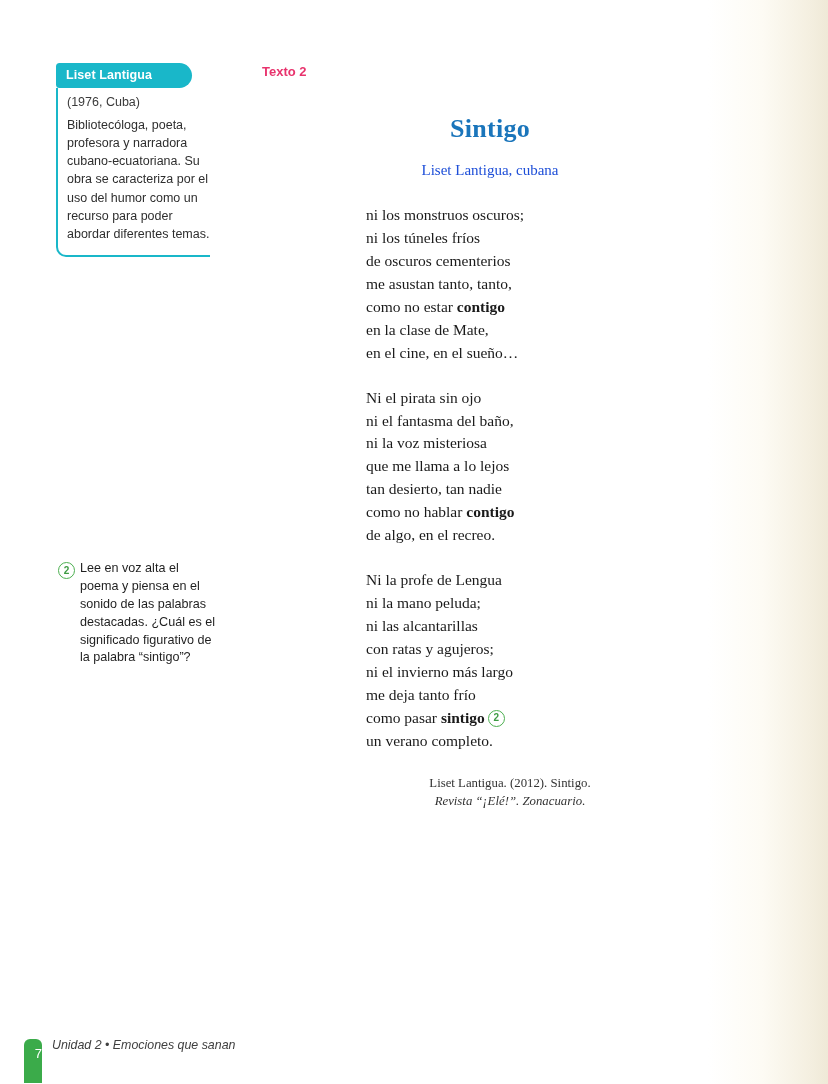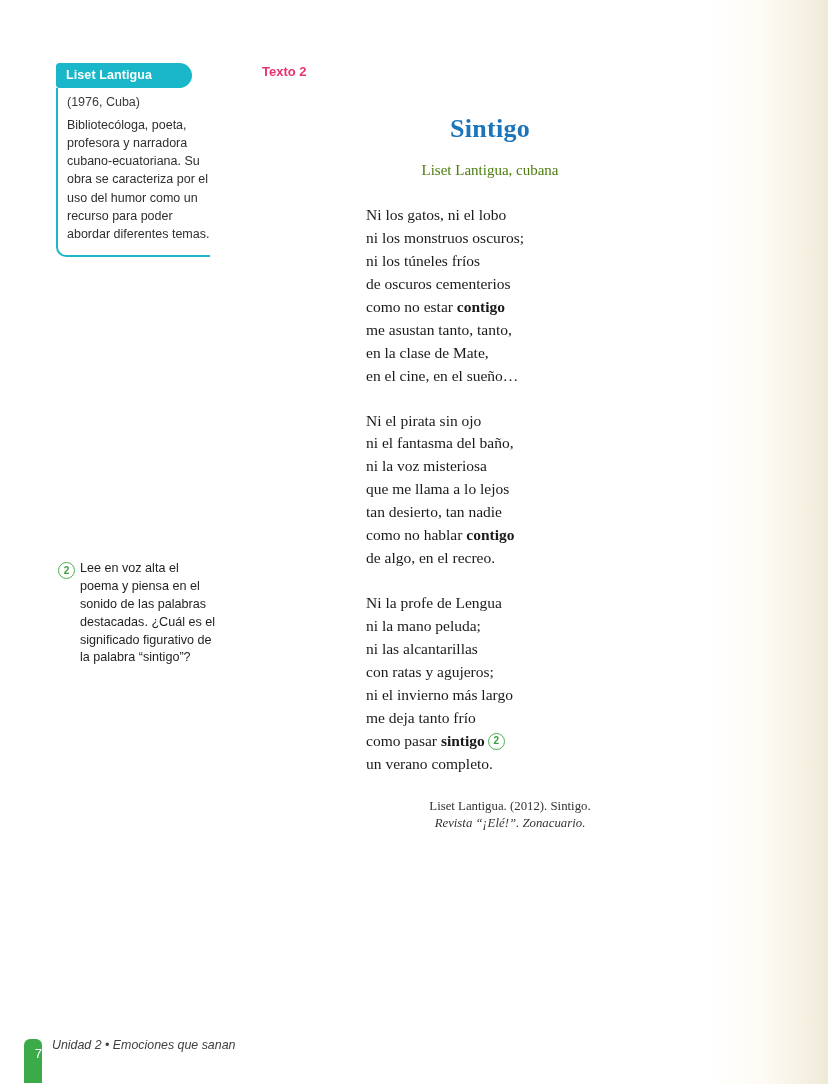--- a/index.html
+++ b/index.html
@@ -123,21 +123,21 @@
   .poem-title {
     text-align: center;
     color: #1a75bb;
     font-size: 26px;
     font-weight: bold;
     font-family: "Liberation Serif", serif;
     margin: 0 0 18px 0;
     letter-spacing: .3px;
   }
   .poem-author {
-    color: #4d7c0f;
+    color: #1d4ed8;
     font-size: 15px;
     text-align: center;
     margin-bottom: 25px;
     font-family: "Liberation Serif", serif;
   }
   .stanza {
     margin: 0 0 22px 26px;
     font-size: 15.5px;
     line-height: 1.48;
     color: #1a1a1a;
@@ -223,26 +223,25 @@
     <div class="activity-text">Lee en voz alta el poema y piensa en el sonido de las palabras destacadas. ¿Cuál es el significado figurativo de la palabra “sintigo”?</div>
   </div>
 
   <div class="text-label">Texto 2</div>
 
   <div class="poem-block">
     <h1 class="poem-title">Sintigo</h1>
     <div class="poem-author">Liset Lantigua, cubana</div>
     <div id="stanzas">
         <div class="stanza">
-          <div class="line"><span>Ni los gatos, ni el lobo</span></div>
           <div class="line"><span>ni los monstruos oscuros;</span></div>
           <div class="line"><span>ni los túneles fríos</span></div>
           <div class="line"><span>de oscuros cementerios</span></div>
+          <div class="line"><span>me asustan tanto, tanto,</span></div>
           <div class="line"><span>como no estar </span><b>contigo</b></div>
-          <div class="line"><span>me asustan tanto, tanto,</span></div>
           <div class="line"><span>en la clase de Mate,</span></div>
           <div class="line"><span>en el cine, en el sueño…</span></div>
         </div>
         <div class="stanza">
           <div class="line"><span>Ni el pirata sin ojo</span></div>
           <div class="line"><span>ni el fantasma del baño,</span></div>
           <div class="line"><span>ni la voz misteriosa</span></div>
           <div class="line"><span>que me llama a lo lejos</span></div>
           <div class="line"><span>tan desierto, tan nadie</span></div>
           <div class="line"><span>como no hablar </span><b>contigo</b></div>

